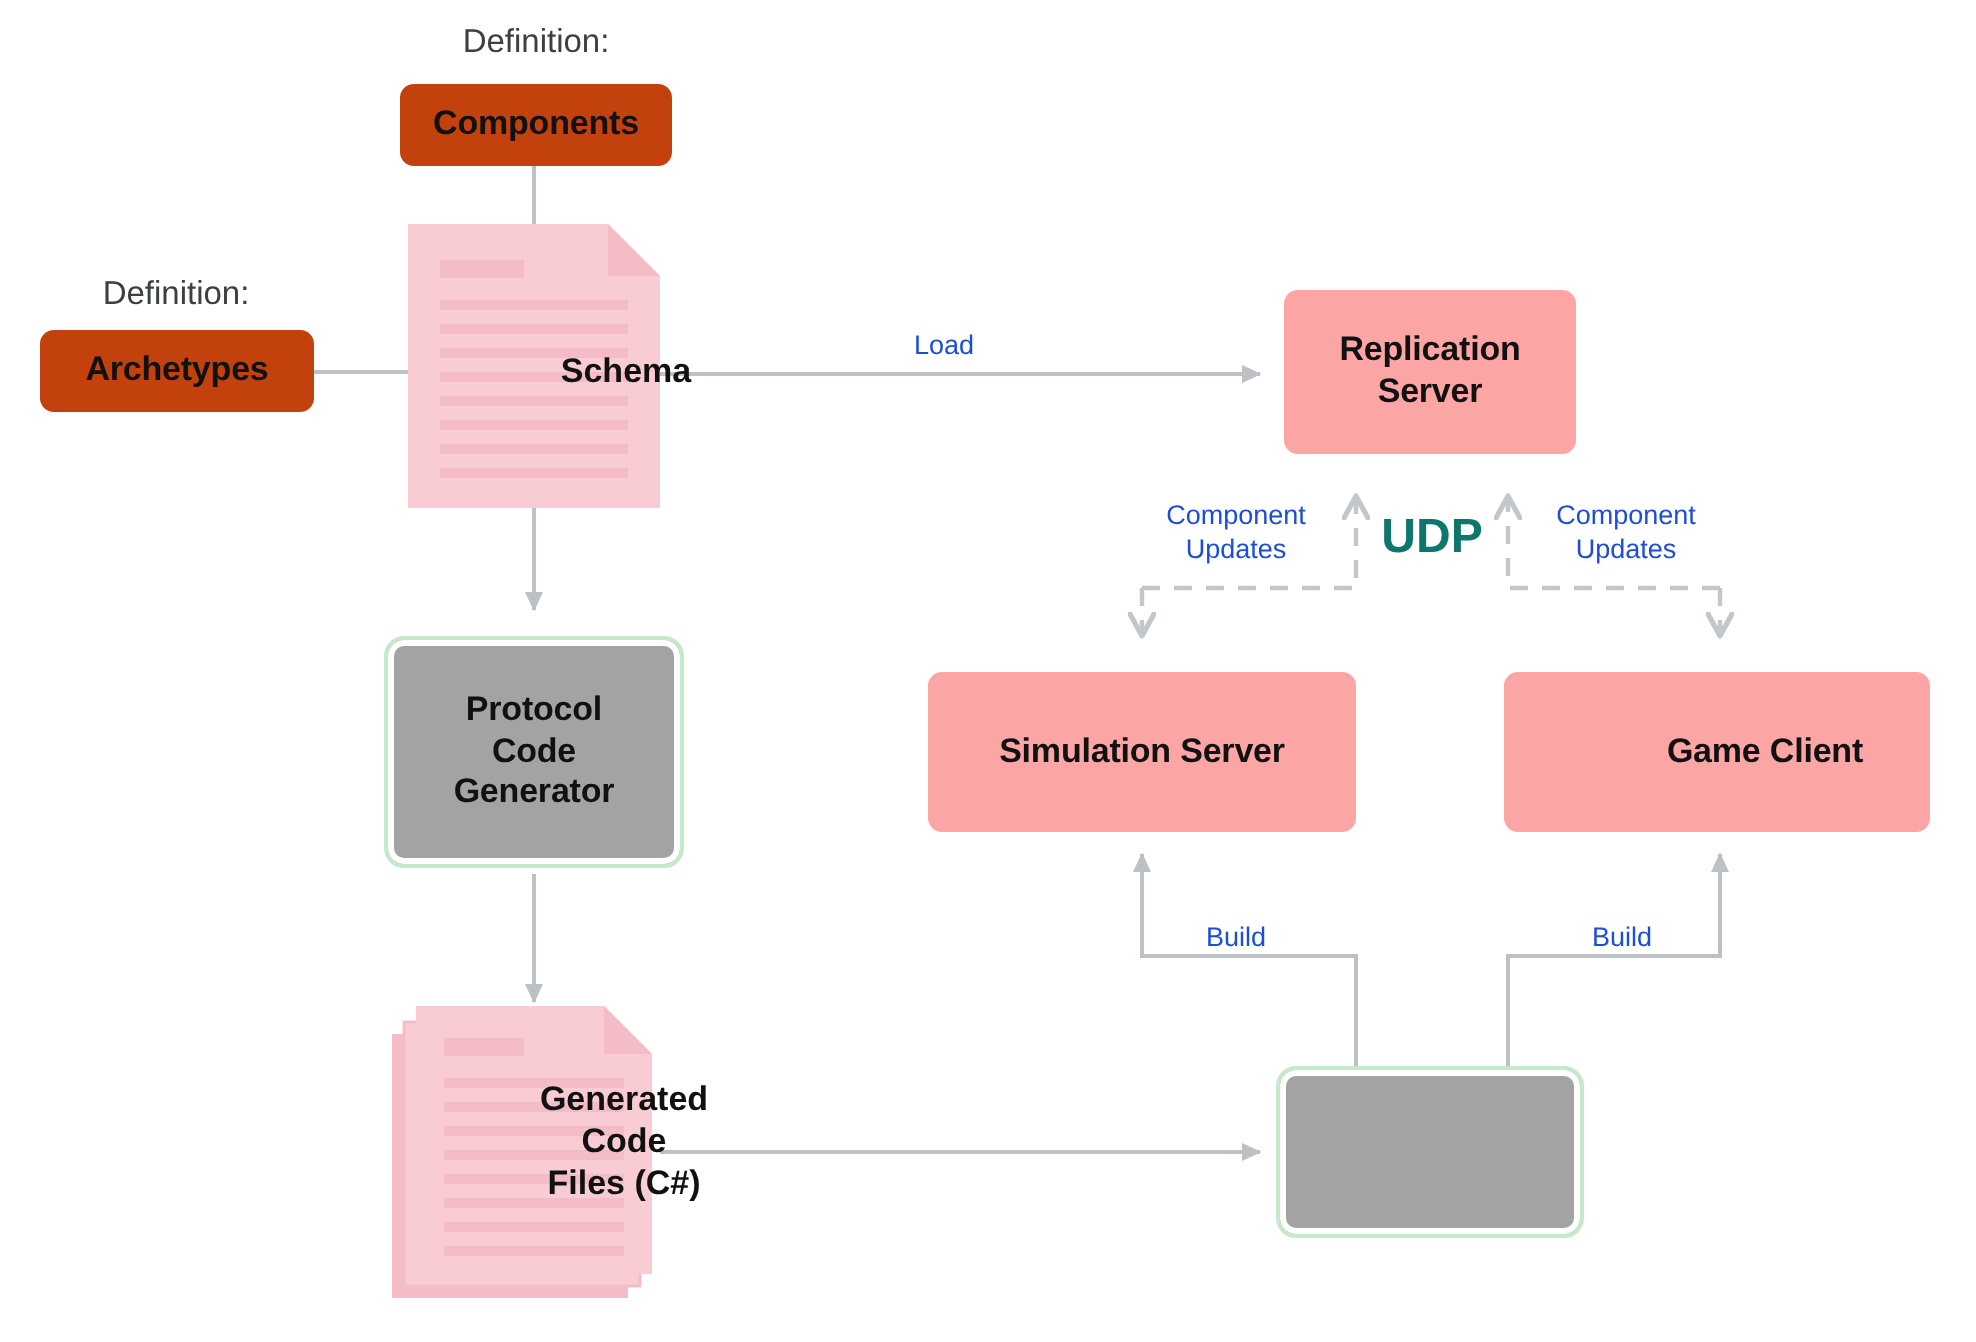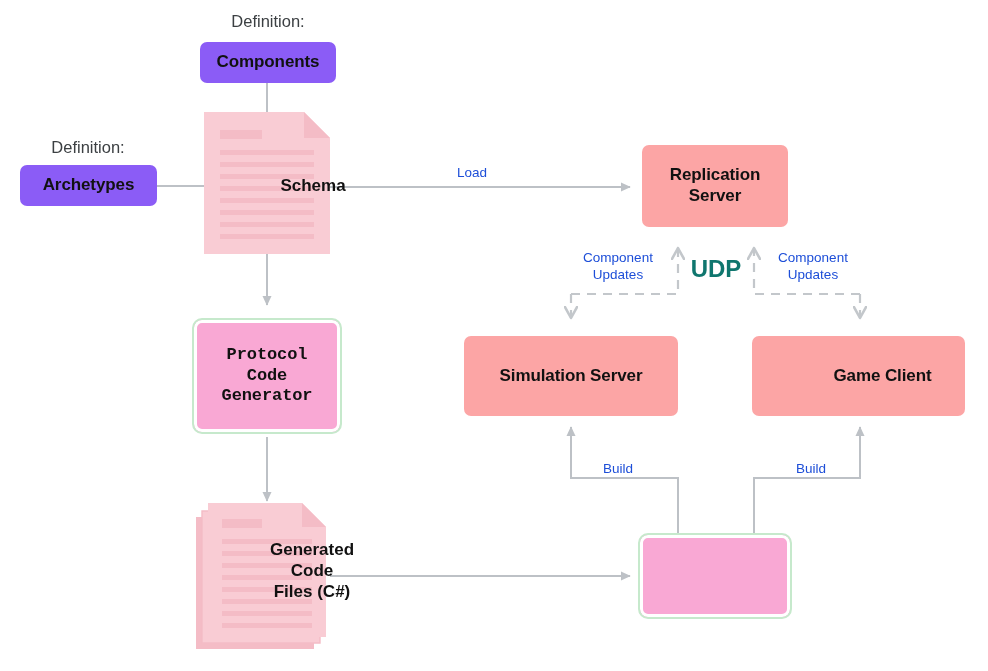--- a/index.html
+++ b/index.html
@@ -39,21 +39,21 @@
     z-index: 3;
     font-weight: bold;
     color: #111111;
     line-height: 1.22;
     letter-spacing: -0.1px;
   }
 
   
   .pill {
     border-radius: 7px;
-    background: #8b5cf6;
+    background: #c2410c;
   }
   .pill .label { font-size: 17px; }
 
   
   .caption {
     position: absolute;
     font-size: 16.5px;
     color: #3c4043;
     font-weight: normal;
     white-space: nowrap;
@@ -62,25 +62,24 @@
 
   
   .blue {
     background: #fca5a5;
     border-radius: 7px;
   }
   .blue .label { font-size: 17px; }
 
   
   .green {
-    background: #f9a8d4;
+    background: #a3a3a3;
     border: 2px solid #c6e9cc;
     border-radius: 10px;
     box-shadow: inset 0 0 0 3px #ffffff;
-    font-family: Liberation Mono, monospace;
   }
   .green .label { font-size: 17px; }
 
   
   .doc-wrap { position: absolute; }
   .doc-svg { position: absolute; left: 0; top: 0; }
   .doc-label {
     position: absolute;
     z-index: 4;
     width: 100%;

